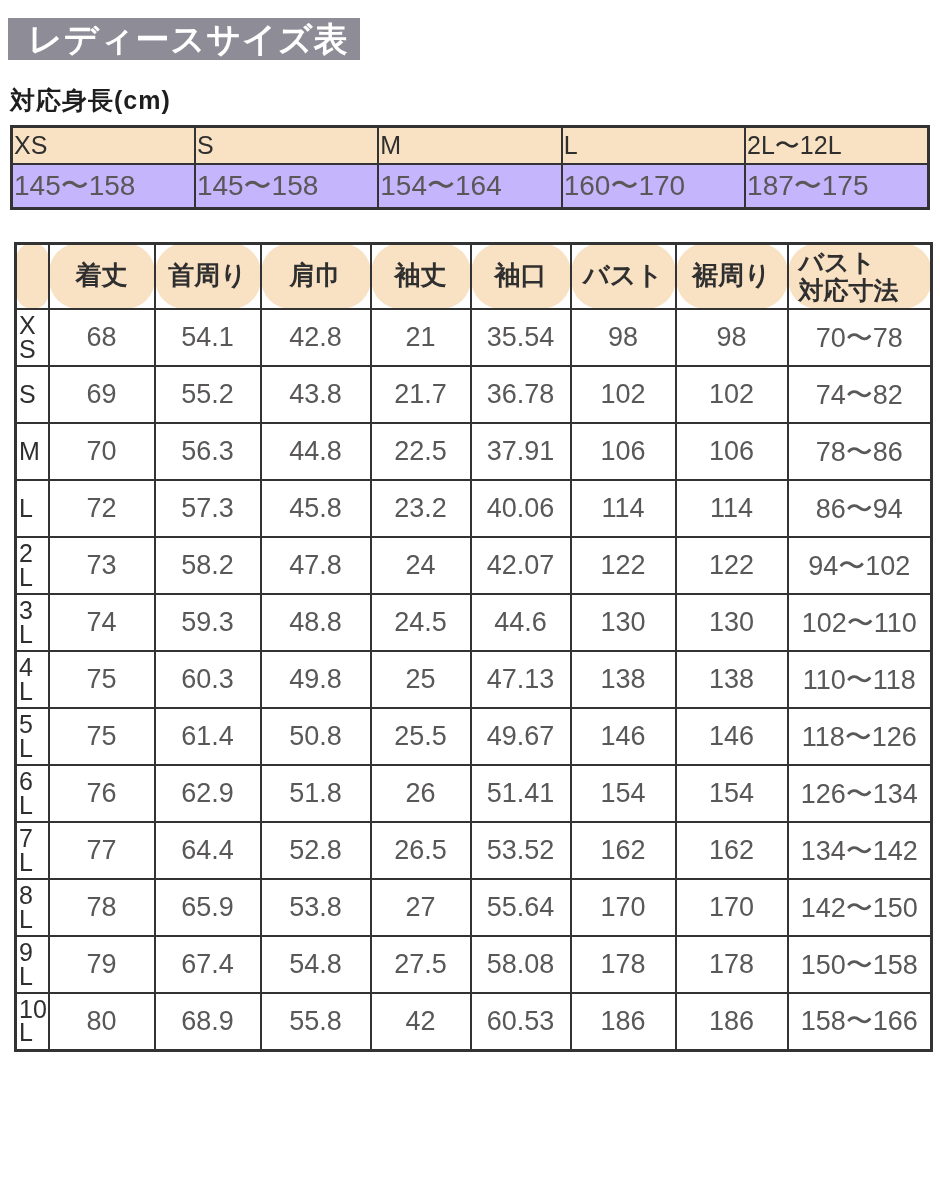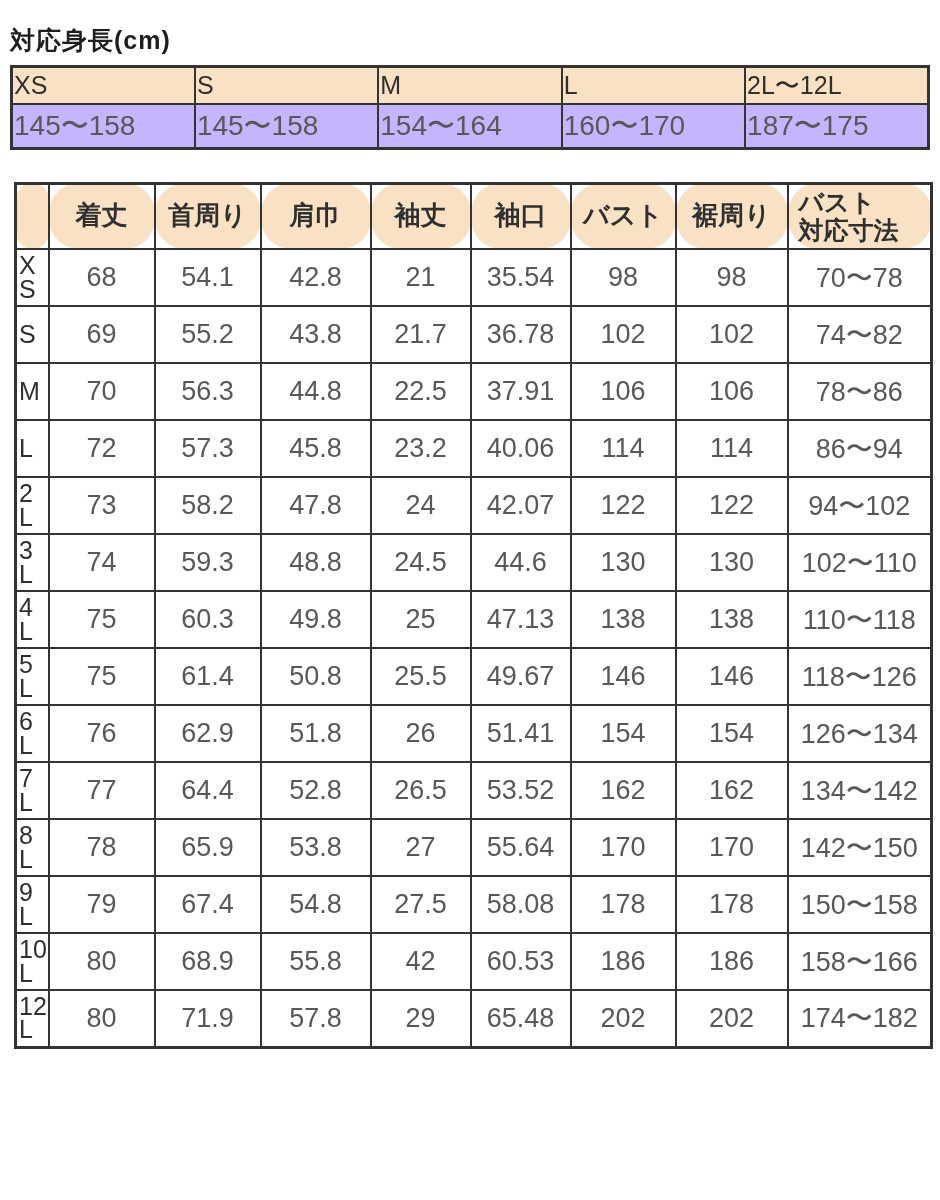--- a/index.html
+++ b/index.html
@@ -76,20 +76,21 @@
   .size-table tbody td{
     height:57px;background:#fff;
     font-size:27px;color:var(--value-text);
   }
 </style>
 </head>
 <body>
 
 <div class="page">
 
+  <div class="banner">レディースサイズ表</div>
 
   <div class="subtitle">対応身長(cm)</div>
 
   <table class="height-table">
     <thead>
       <tr id="height-head">
           <th>XS</th>
           <th>S</th>
           <th>M</th>
           <th>L</th>
@@ -280,28 +281,16 @@
 L</th>
           <td>80</td>
           <td>68.9</td>
           <td>55.8</td>
           <td>42</td>
           <td>60.53</td>
           <td>186</td>
           <td>186</td>
           <td>158〜166</td>
         </tr>
-        <tr>
-          <th class="rowlabel">12
-L</th>
-          <td>80</td>
-          <td>71.9</td>
-          <td>57.8</td>
-          <td>29</td>
-          <td>65.48</td>
-          <td>202</td>
-          <td>202</td>
-          <td>174〜182</td>
-        </tr>
       </tbody>
   </table>
 
 </div>
 
 </body></html>

